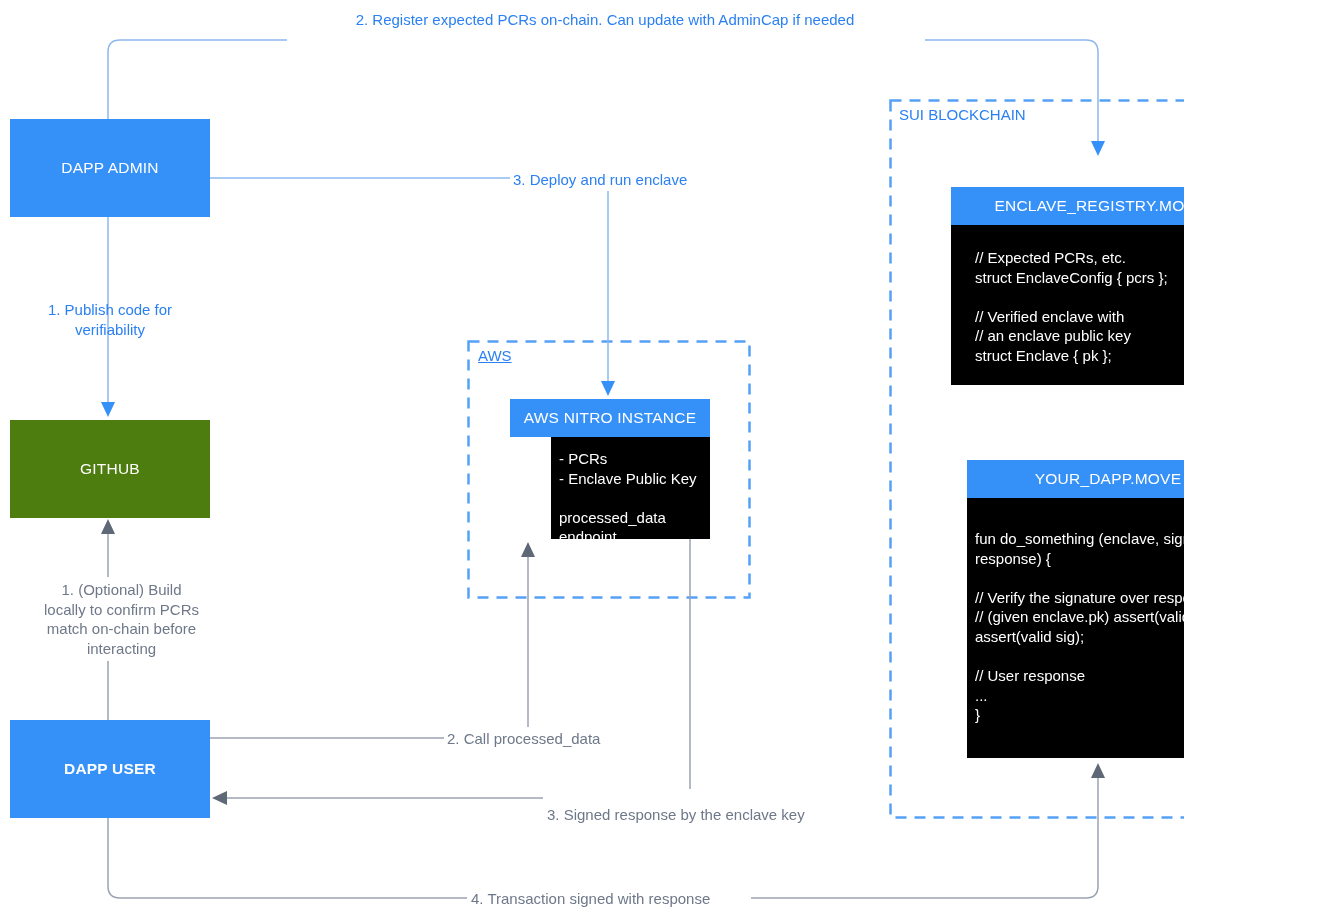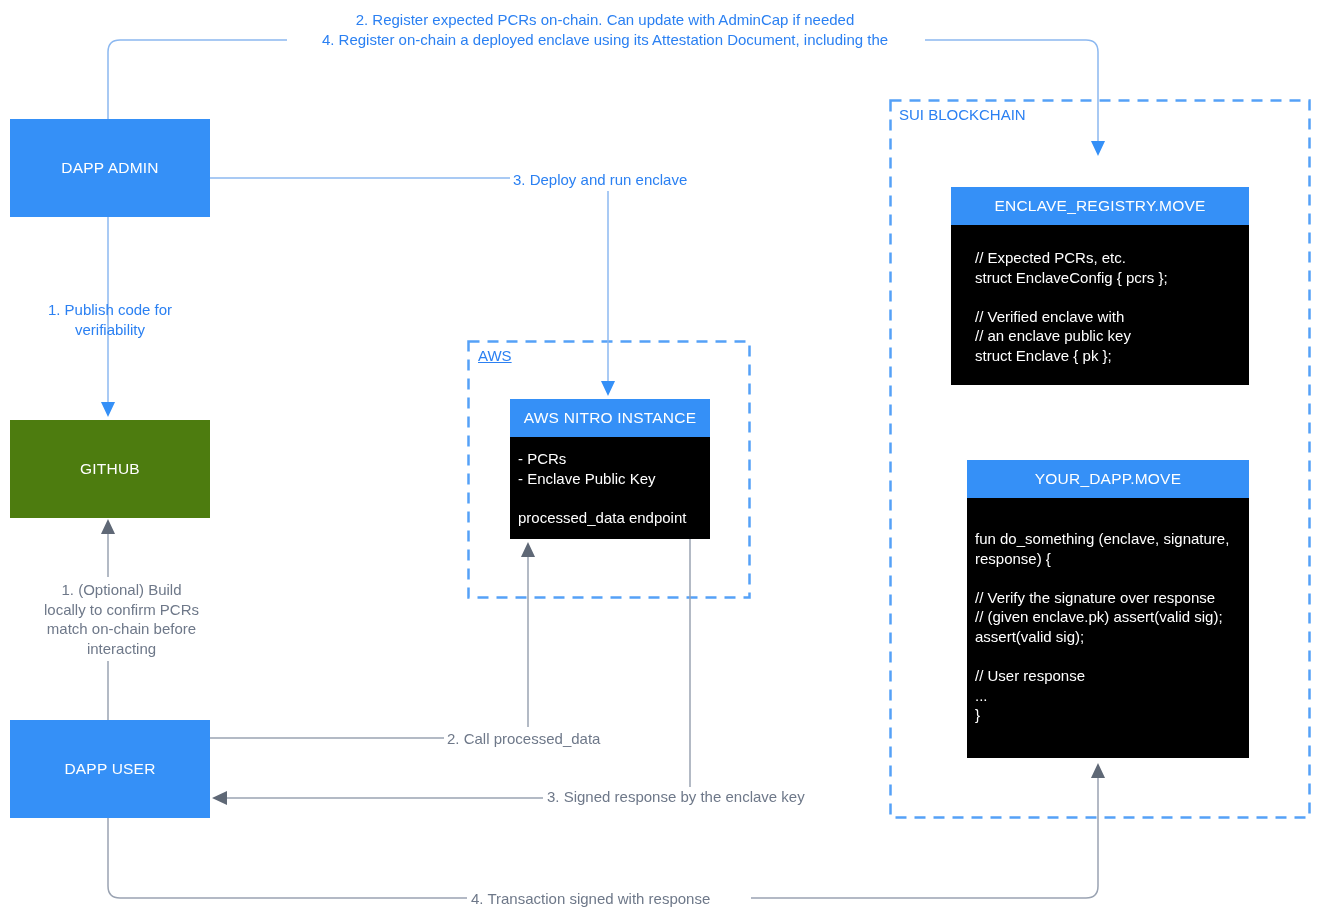--- a/index.html
+++ b/index.html
@@ -1,19 +1,19 @@
 <!DOCTYPE html>
 <html><head>
 <meta charset="utf-8">
 <style>
   * { margin: 0; padding: 0; box-sizing: border-box; }
   html, body { background: #ffffff; }
   .stage {
     position: relative;
-    width: 1320px;
+    width: 1184px;
     height: 918px;
     background: #ffffff;
     font-family: "Liberation Sans", sans-serif;
     overflow: hidden;
   }
   .wires {
     position: absolute;
     left: 0; top: 0;
     width: 1320px; height: 918px;
     pointer-events: none;
@@ -65,21 +65,21 @@
     font-weight: 500;
     letter-spacing: 0.2px;
   }
   .module-body {
     background: #000000;
     color: #ffffff;
     font-size: 15px;
     line-height: 19.6px;
     white-space: pre-line;
   }
-  .nitro-body   { height: 102px; padding: 12px 4px 8px 8px; }
+  .nitro-body   { height: 102px; padding: 12px 4px 8px 8px; margin-left: 41px; }
   .registry-body{ height: 160px; padding: 23px 6px 0 24px; }
   .dapp-body    { height: 260px; padding: 31px 6px 0 8px; }
 
   
   .group-label {
     color: #2b80f2;
     font-size: 15px;
     line-height: 19px;
   }
 </style>
@@ -116,48 +116,47 @@
     <path d="M543,798 H227" fill="none" stroke="#9aa3b2" stroke-width="1.5"></path>
     <polygon points="227,791 227,805 212,798" fill="#5f6876"></polygon>
 
     <path d="M108,818 V886 Q108,898 120,898 H467" fill="none" stroke="#9aa3b2" stroke-width="1.5"></path>
     <path d="M751,898 H1086 Q1098,898 1098,886 V778" fill="none" stroke="#9aa3b2" stroke-width="1.5"></path>
     <polygon points="1091,778 1105,778 1098,763" fill="#5f6876"></polygon>
   </svg>
 
   <div class="abs note-blue center" style="left:200px; top:10px; width:810px;">
     <div>2. Register expected PCRs on-chain. Can update with AdminCap if needed</div>
-    <div>4. Register on-chain a deployed enclave using its Attestation Document, including the</div>
   </div>
 
   <div class="abs actor actor-blue" style="left:10px; top:119px;">
     <span>DAPP ADMIN</span>
   </div>
 
   <div class="abs actor actor-black" style="left:10px; top:420px;">
     <span>GITHUB</span>
   </div>
 
-  <div class="abs actor actor-blue" style="left:10px; top:720px;">
+  <div class="abs actor actor-blue" style="left:10px; top:720px;font-weight:bold;">
     <span>DAPP USER</span>
   </div>
 
   <div class="abs note-blue center multiline" style="left:25px; top:300px; width:170px;">1. Publish code for
 verifiability</div>
 
   <div class="abs note-blue nowrap" style="left:513px; top:170px;">3. Deploy and run enclave</div>
 
   <div class="abs note-gray center multiline whitebg" style="left:24px; top:580px; width:195px;">1. (Optional) Build
 locally to confirm PCRs
 match on-chain before
 interacting</div>
 
   <div class="abs note-gray nowrap whitebg" style="left:447px; top:729px;">2. Call processed_data</div>
 
-  <div class="abs note-gray nowrap whitebg" style="left:547px; top:787px;">3. Signed response by the enclave key</div>
+  <div class="abs note-gray nowrap whitebg" style="left:547px; top:805px;">3. Signed response by the enclave key</div>
 
   <div class="abs note-gray nowrap whitebg" style="left:471px; top:889px;">4. Transaction signed with response</div>
 
   <div class="abs group-label" style="left:478px; top:346px;text-decoration:underline;">AWS</div>
 
   <div class="abs module" style="left:510px; top:399px;">
     <div class="module-header">AWS NITRO INSTANCE</div>
     <div class="module-body nitro-body">- PCRs
 - Enclave Public Key
 

